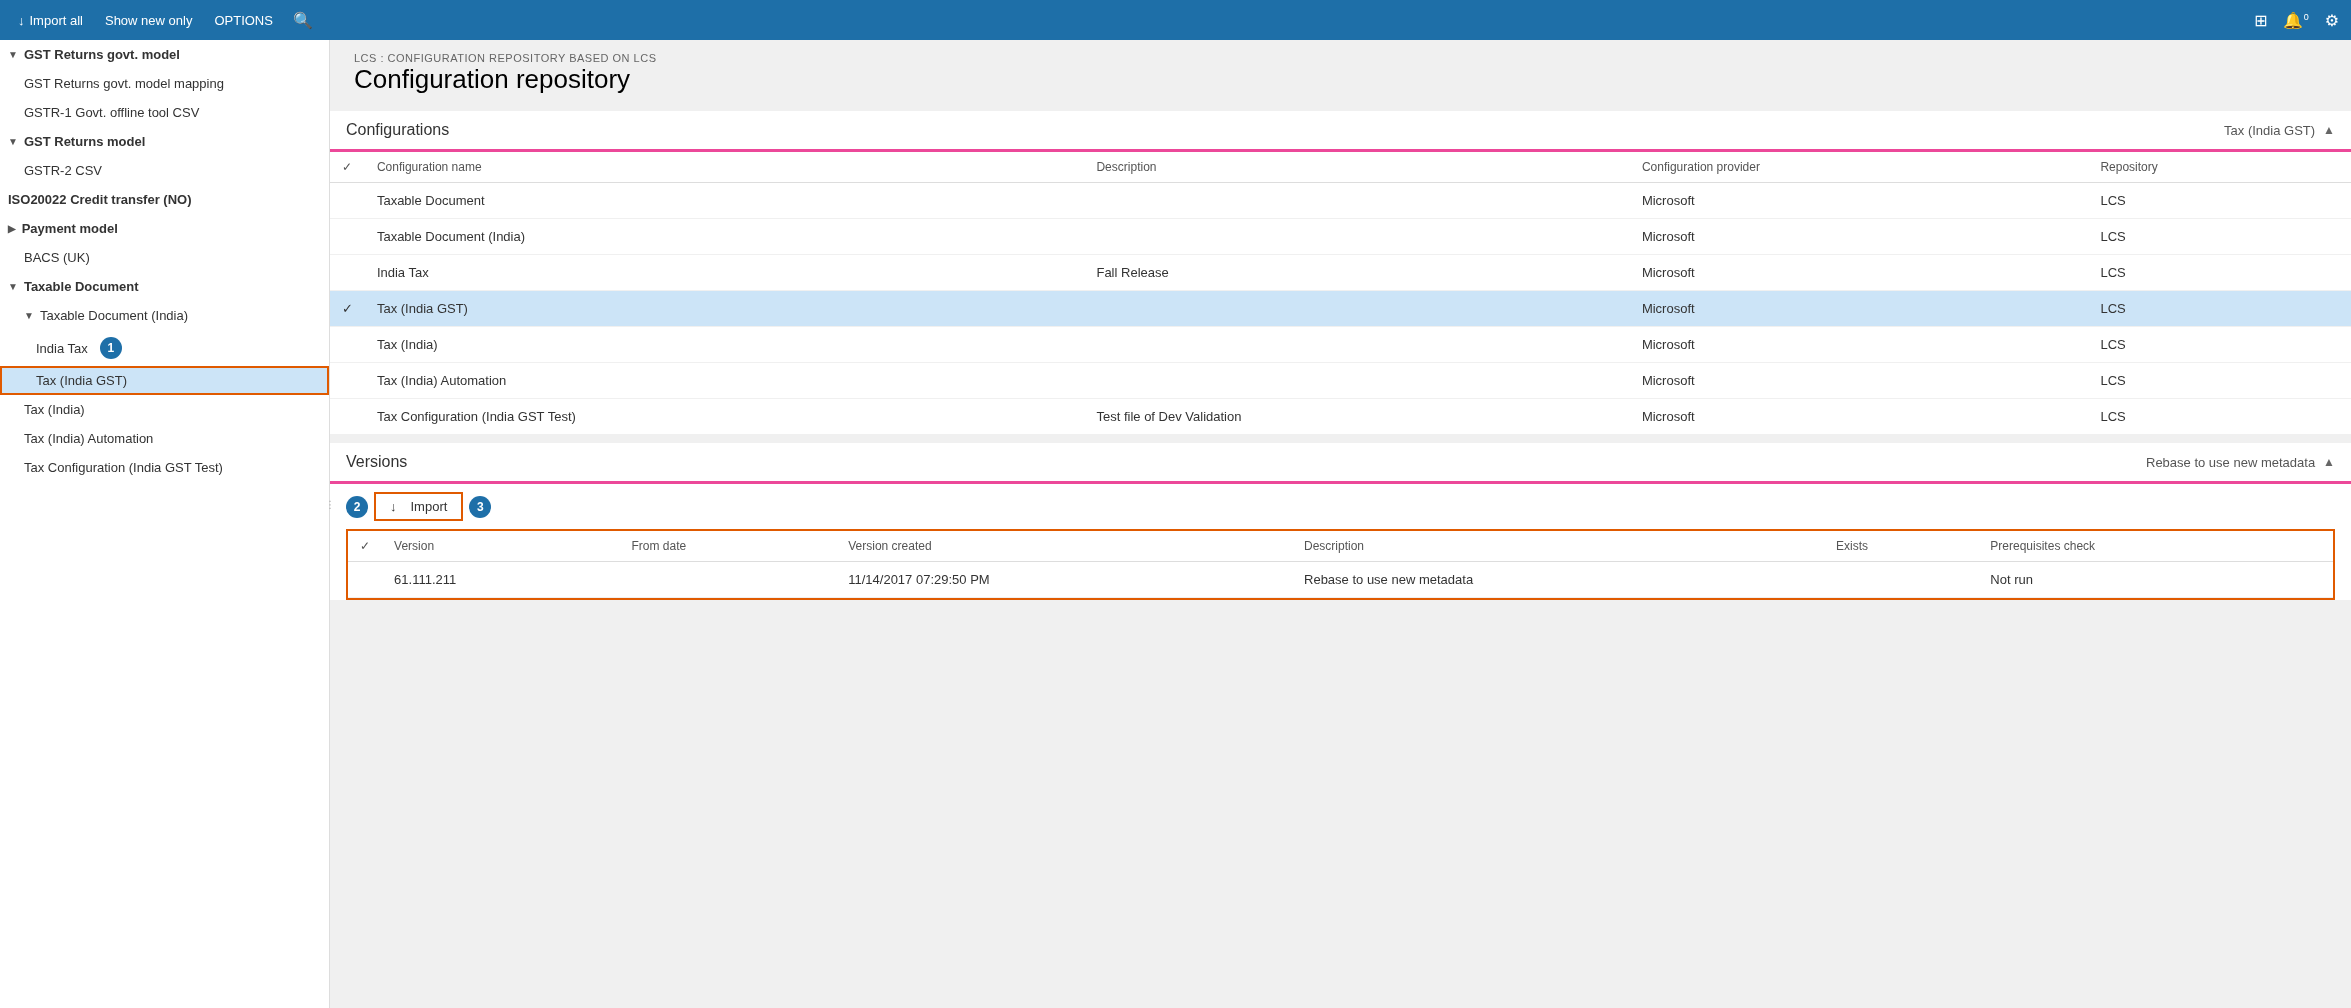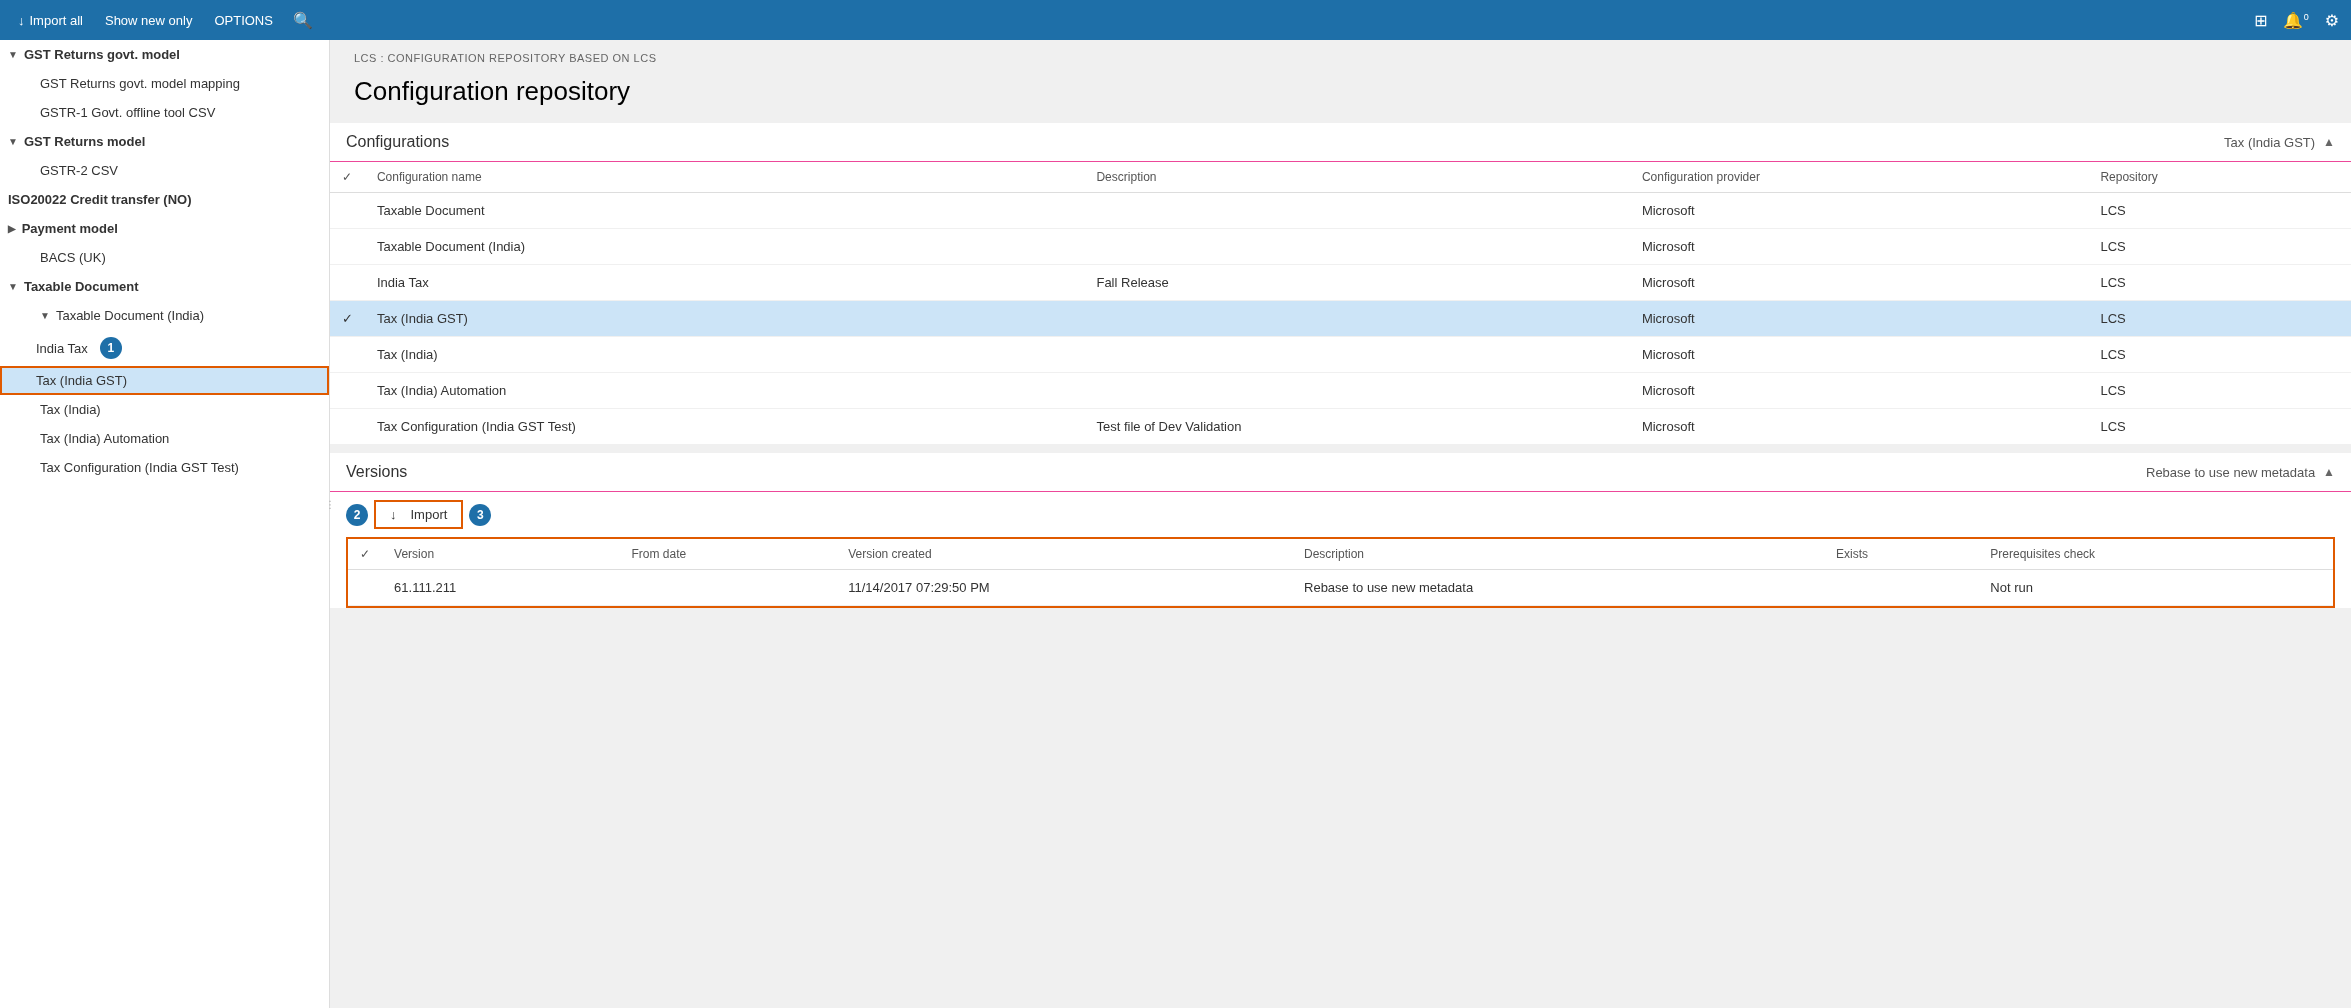--- a/index.html
+++ b/index.html
@@ -65,21 +65,21 @@
       cursor: pointer;
       font-size: 13px;
       color: #333;
       display: flex;
       align-items: center;
       gap: 6px;
     }
     .sidebar-item.selected { background: #cce4f7; }
     .sidebar-item.selected.highlighted { background: #cce4f7; outline: 2px solid #e05a00; outline-offset: -2px; }
     .sidebar-item.group-header { font-weight: 600; padding-left: 8px; }
-    .sidebar-item.indent1 { padding-left: 40px; }
+    .sidebar-item.indent1 { padding-left: 24px; }
     .sidebar-item.indent2 { padding-left: 36px; }
     .triangle { font-size: 10px; color: #555; }
 
     
     .badge-circle {
       width: 22px;
       height: 22px;
       border-radius: 50%;
       display: flex;
       align-items: center;
@@ -95,34 +95,34 @@
     .content {
       flex: 1;
       overflow-y: auto;
       background: #f0f0f0;
       padding: 0;
     }
     .page-header {
       padding: 12px 24px 16px 24px;
       background: #f0f0f0;
     }
-    .page-subtitle { font-size: 11px; color: #666; text-transform: uppercase; letter-spacing: 0.5px; margin-bottom: 12px; }
+    .page-subtitle { font-size: 11px; color: #666; text-transform: uppercase; letter-spacing: 0.5px; margin-bottom: 0; }
     .page-title { font-size: 26px; font-weight: 300; color: #000000; }
 
     
     .section-panel {
       background: #fff;
       margin: 0 0 8px 0;
     }
     .section-header {
       display: flex;
       align-items: center;
       justify-content: space-between;
       padding: 10px 16px;
-      border-bottom: 1px solid #ec4899;
+      border-bottom: 3px solid #ec4899;
       background: #fff;
     }
     .section-title { font-size: 16px; font-weight: 400; color: #333; }
     .section-meta { font-size: 13px; color: #555; display: flex; align-items: center; gap: 8px; }
     .collapse-arrow { font-size: 12px; color: #666; cursor: pointer; }
 
     
     .data-table { width: 100%; border-collapse: collapse; }
     .data-table th {
       text-align: left;

